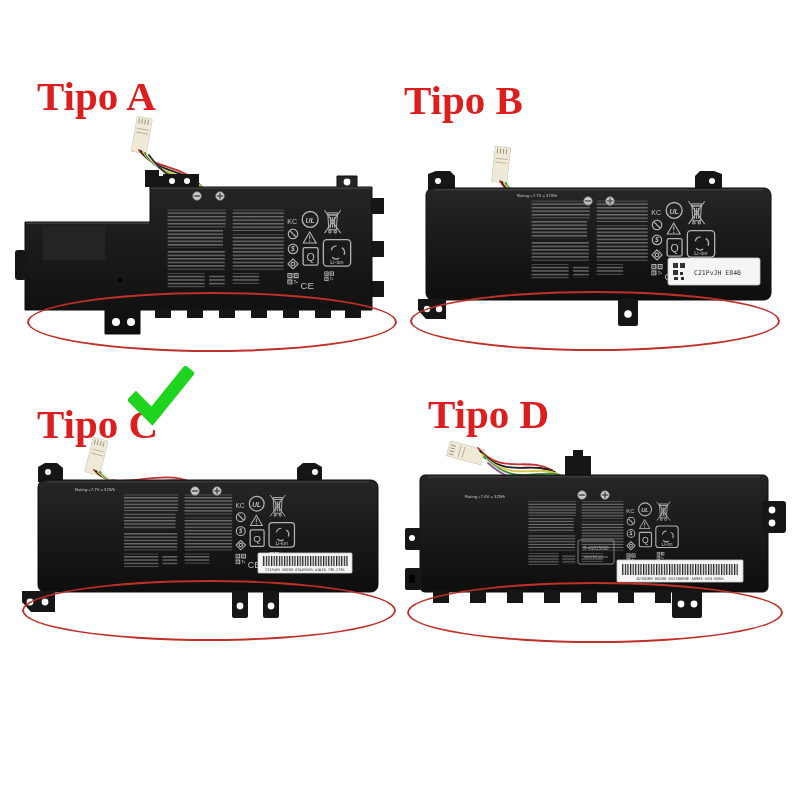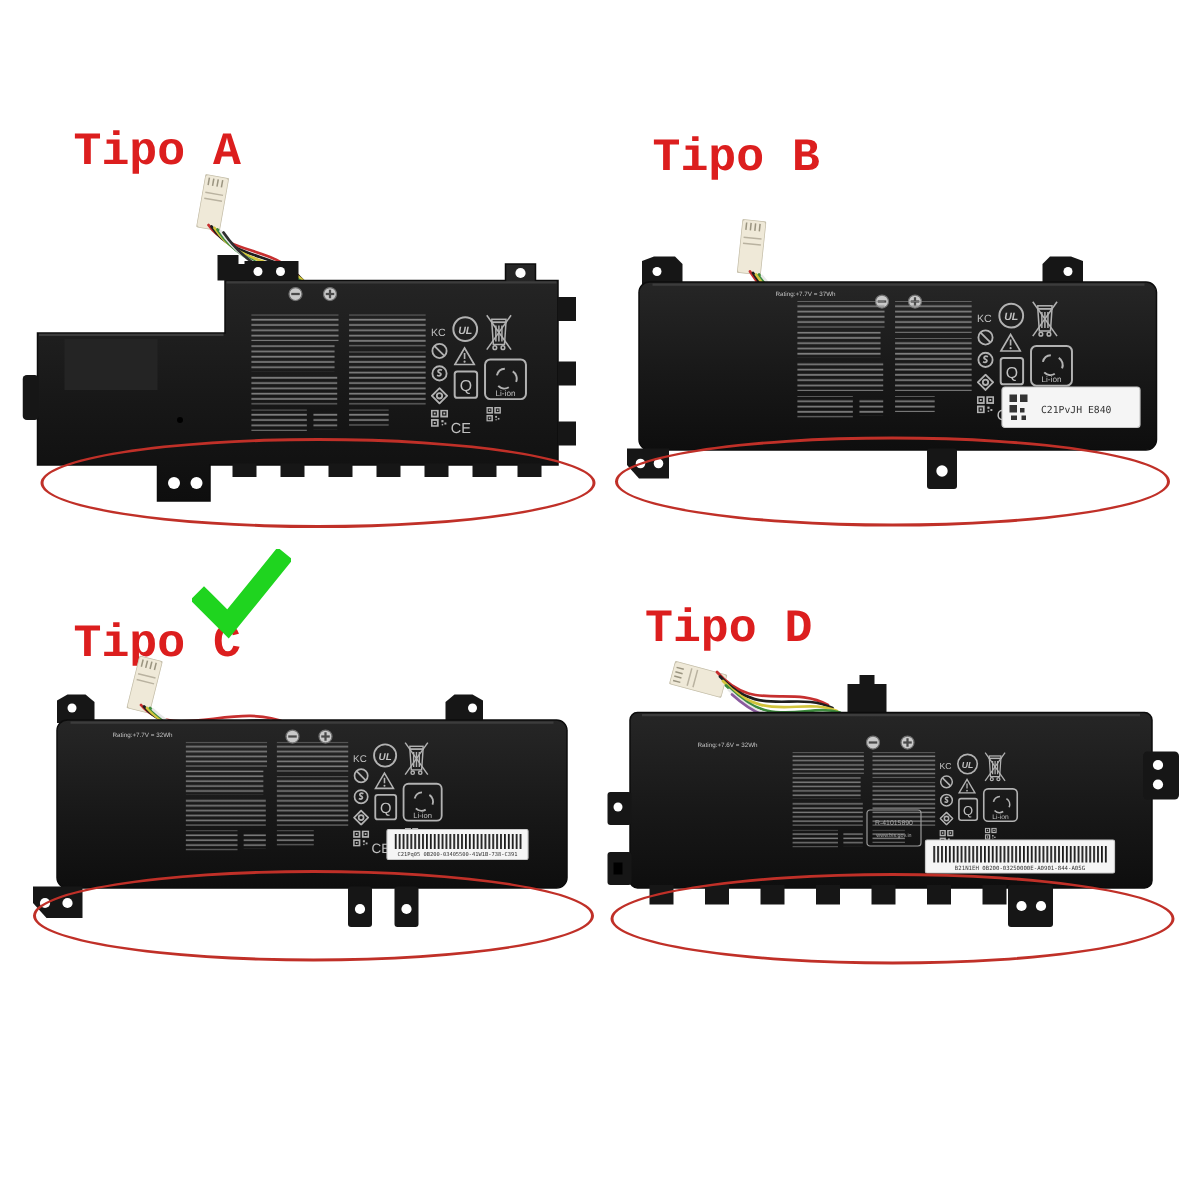--- a/index.html
+++ b/index.html
@@ -3,22 +3,22 @@
 <meta charset="utf-8">
 <style>
   :root{
     --red:#dc1e1e;
     --halo:#c03028;
     --green:#1fd41f;
   }
   html,body{margin:0;padding:0;background:#fff;}
   .canvas{position:relative;width:800px;height:800px;background:#ffffff;overflow:hidden;
           font-family:"Liberation Sans",sans-serif;}
-  .heading{position:absolute;margin:12px;font-size:31px;font-weight:bold;color:var(--red);
-           font-family:Liberation Mono, monospace;}
+  .heading{position:absolute;margin:0;font-size:41px;font-weight:bold;color:var(--red);
+           font-family:Liberation Serif, serif;}
   .halo{position:absolute;border:2px solid var(--halo);border-radius:50%;z-index:6;background:transparent;}
   .battery-svg{position:absolute;z-index:2;}
   .check-svg{position:absolute;z-index:3;}
   svg text{font-family:"Liberation Sans",sans-serif;}
   text.code{font-family:"DejaVu Sans Mono",monospace;}
   .tl{fill:url(#pat-lines);opacity:.85;}
   .ic{stroke:#b2b2b2;fill:none;stroke-width:1.5;}
   .mark{fill:#c0c0c0;stroke:none;}
   .wire{fill:none;stroke-width:1.8;stroke-linecap:round;}
   .w-red{stroke:#c62f2f;} .w-blk{stroke:#1e1e1e;} .w-yel{stroke:#d2c43c;}
@@ -204,21 +204,21 @@
       <circle cx="105" cy="168" r="2" fill="#000"></circle>
       <use href="#ic-screw-m" x="177" y="79" width="10" height="10"></use>
       <use href="#ic-screw-p" x="200" y="79" width="10" height="10"></use>
       <use href="#label-cluster" x="145" y="96" width="200" height="88"></use>
     </svg>
 
     <div class="halo" style="left:27px;top:292px;width:366px;height:56px;"></div>
   </div>
 
   <div>
-    <h2 class="heading" style="left:423px;top:76px;">Tipo B</h2>
+    <h2 class="heading" style="left:404px;top:76px;">Tipo B</h2>
 
     <svg class="battery-svg" style="left:403px;top:136px;" width="394" height="210" viewBox="0 0 394 210">
       <g transform="translate(92,10) rotate(6)">
         <use href="#plug" width="16" height="36"></use>
       </g>
       <g class="wire">
         <path class="w-red" d="M97,45 C118,78 150,88 188,56"></path>
         <path class="w-blk" d="M99,46 C122,82 155,90 191,57"></path>
         <path class="w-yel" d="M101,47 C128,86 160,92 193,58"></path>
         <path class="w-grn" d="M103,47 C134,90 166,94 195,59"></path>
@@ -311,21 +311,21 @@
         <rect class="sticker" x="0" y="0" width="94" height="20" rx="1"></rect>
         <rect x="4" y="3" width="86" height="10" fill="url(#pat-bars)"></rect>
         <text class="code" x="47" y="17.8" font-size="3.6" text-anchor="middle" fill="#333">C21Pq05 0B200-03405500-41W1B-738-C391</text>
       </g>
     </svg>
 
     <div class="halo" style="left:22px;top:580px;width:370px;height:57px;"></div>
   </div>
 
   <div>
-    <h2 class="heading" style="left:418px;top:390px;text-align:right;">Tipo D</h2>
+    <h2 class="heading" style="left:428px;top:390px;text-align:right;">Tipo D</h2>
 
     <svg class="battery-svg" style="left:400px;top:428px;" width="400" height="240" viewBox="0 0 400 240">
       <g transform="translate(46,28) rotate(-75)">
         <use href="#plug" width="16" height="36"></use>
       </g>
       <g class="wire">
         <path class="w-red" d="M78,20 C102,48 126,28 152,42"></path>
         <path class="w-blk" d="M80,23 C106,52 130,32 155,44"></path>
         <path class="w-yel" d="M82,26 C110,56 134,36 158,46"></path>
         <path class="w-grn" d="M84,29 C114,60 138,40 160,47"></path>

